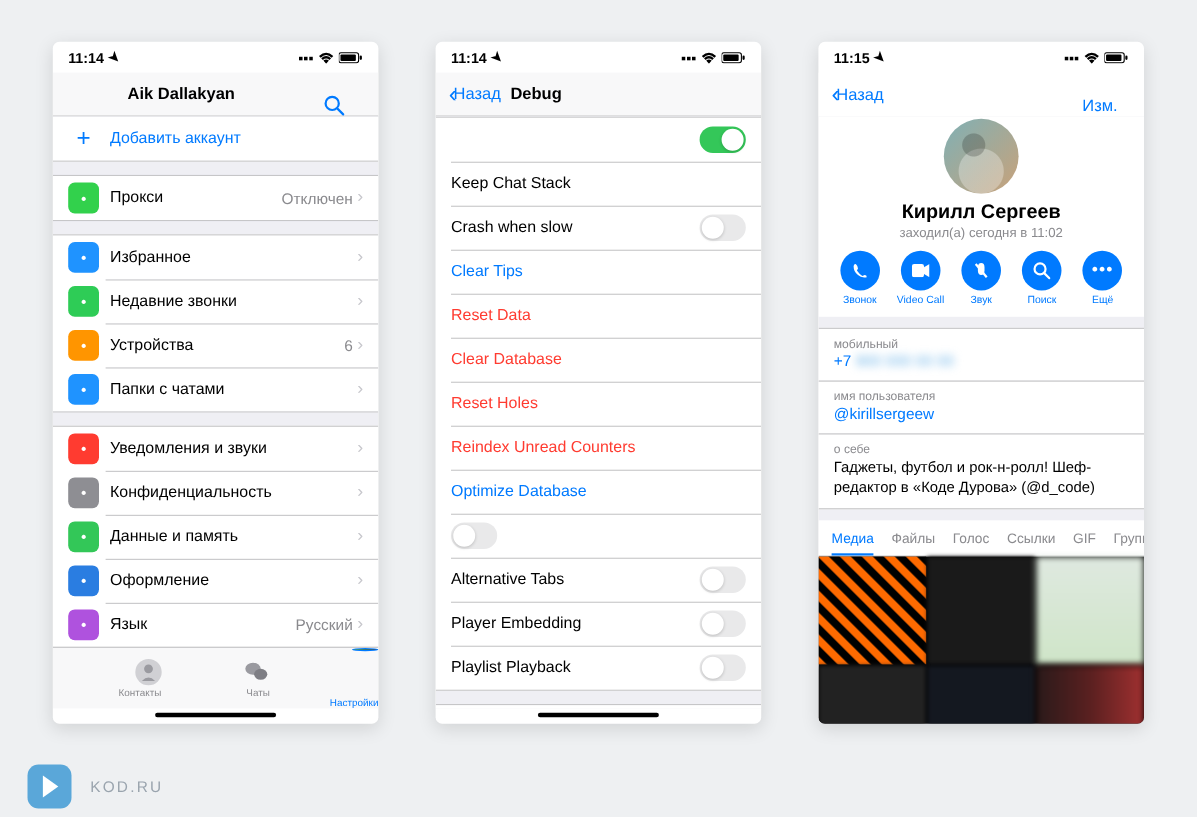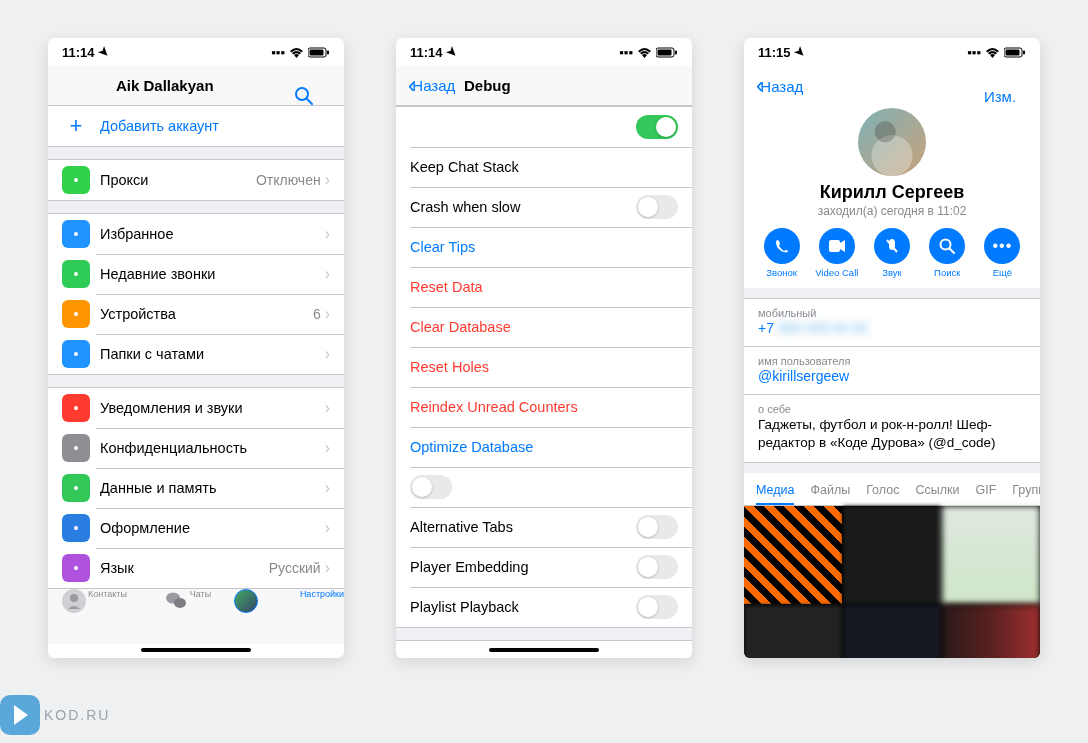--- a/index.html
+++ b/index.html
@@ -33,21 +33,21 @@
   .row .value { color:var(--sub); font-size:14px; margin-right:4px; }
   .row .chevr { color:#c7c7cc; font-size:16px; }
 
   .toggle { width:42px; height:24px; background:#e9e9ea; border-radius:12px; position:relative; }
   .toggle::after { content:""; position:absolute; width:20px; height:20px; background:#fff; border-radius:50%; top:2px; left:2px; box-shadow:0 1px 3px rgba(0,0,0,.2); }
   .toggle.on { background:var(--green); }
   .toggle.on::after { left:20px; }
 
   
   .tabbar { height:56px; border-top:.5px solid var(--sep); display:flex; background:#f8f8f9; }
-  .tab { flex:1; display:flex; align-items:flex-start; justify-content:center; gap:2px; font-size:9px; color:var(--sub); }
+  .tab { flex:1; display:flex; flex-direction:column; align-items:flex-end; justify-content:center; gap:2px; font-size:9px; color:var(--sub); }
   .tab.active { color:var(--blue);gap:42px; }
   .tab .ticon { width:24px; height:24px; border-radius:50%; background:#d0d0d4; display:flex; align-items:center; justify-content:center; }
   .home-ind { width:110px; height:4px; background:#000; border-radius:3px; margin:4px auto 6px; }
 
   
   .profile-head { background:#fff; display:flex; flex-direction:column; align-items:center; padding:2px 0 10px; }
   .avatar-lg { width:68px; height:68px; border-radius:50%; background:linear-gradient(135deg,#7fb0b5,#c9a27a); position:relative; overflow:hidden; }
   .avatar-lg::after{content:"";position:absolute;inset:0;background:radial-gradient(circle at 40% 35%,rgba(0,0,0,.2) 10px,transparent 11px),radial-gradient(circle at 50% 70%,rgba(255,255,255,.3) 20px,transparent 21px);}
   .profile-name { font-size:18px; font-weight:600; margin-top:6px; }
   .profile-status { font-size:12px; color:var(--sub); margin-top:1px; }
@@ -64,21 +64,21 @@
 
   .segbar { display:flex; background:#fff; border-bottom:.5px solid var(--sep); padding:0 4px; }
   .seg { flex:0 0 auto; padding:10px 8px 8px; font-size:12.5px; color:var(--sub); position:relative; }
   .seg.active { color:var(--blue); }
   .seg.active::after { content:""; position:absolute; left:8px; right:8px; bottom:0; height:2px; background:var(--blue); }
 
   .media-grid { display:grid; grid-template-columns:repeat(3,1fr); gap:1px; background:#000; }
   .media-grid div { aspect-ratio:1; }
 
   
-  .wm { position:absolute; left:0; bottom:8px; display:flex; align-items:center; gap:4px; color:#9aa4ae; font-size:14px; letter-spacing:2px; }
+  .wm { position:absolute; left:25px; bottom:8px; display:flex; align-items:center; gap:17px; color:#9aa4ae; font-size:14px; letter-spacing:2px; }
   .wm .logo { width:40px; height:40px; border-radius:10px; background:#5aa7d9; position:relative; }
   .wm .logo::after { content:""; position:absolute; left:14px; top:10px; width:0; height:0; border-top:10px solid transparent; border-bottom:10px solid transparent; border-left:14px solid #fff; }
 
   svg { display:block; }
 </style>
 </head>
 <body>
 
 <div class="stage">
 

